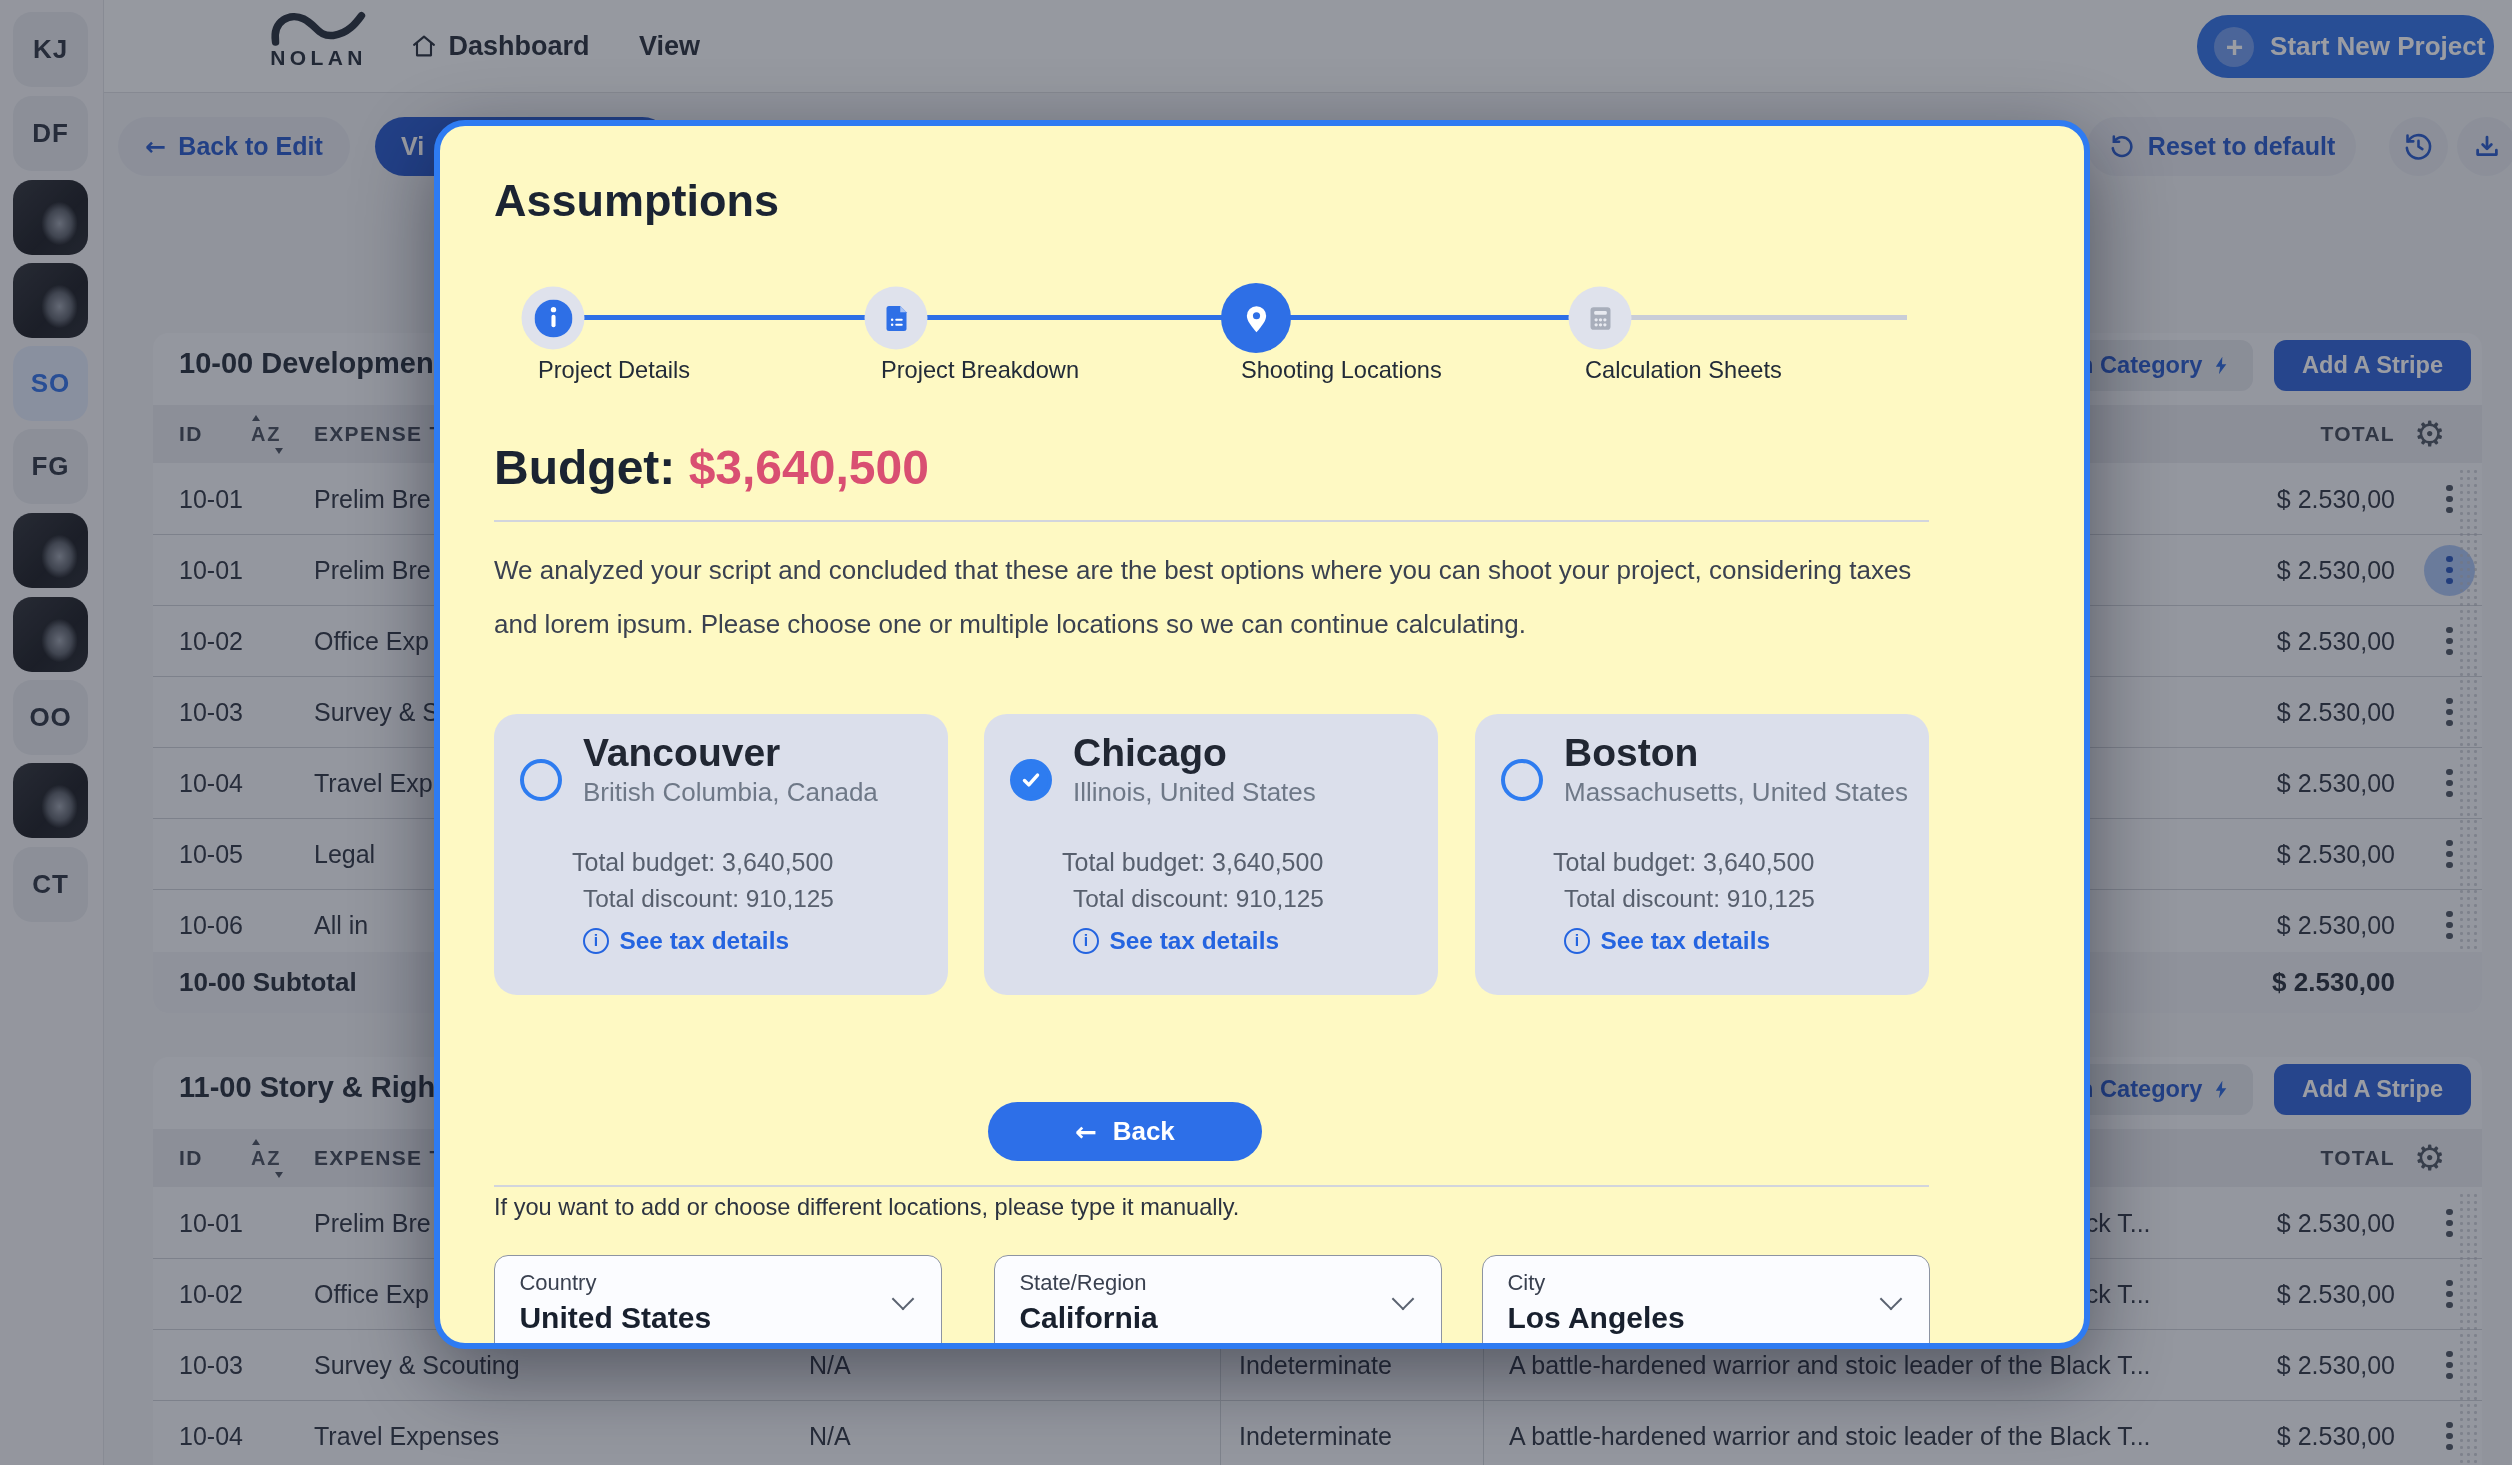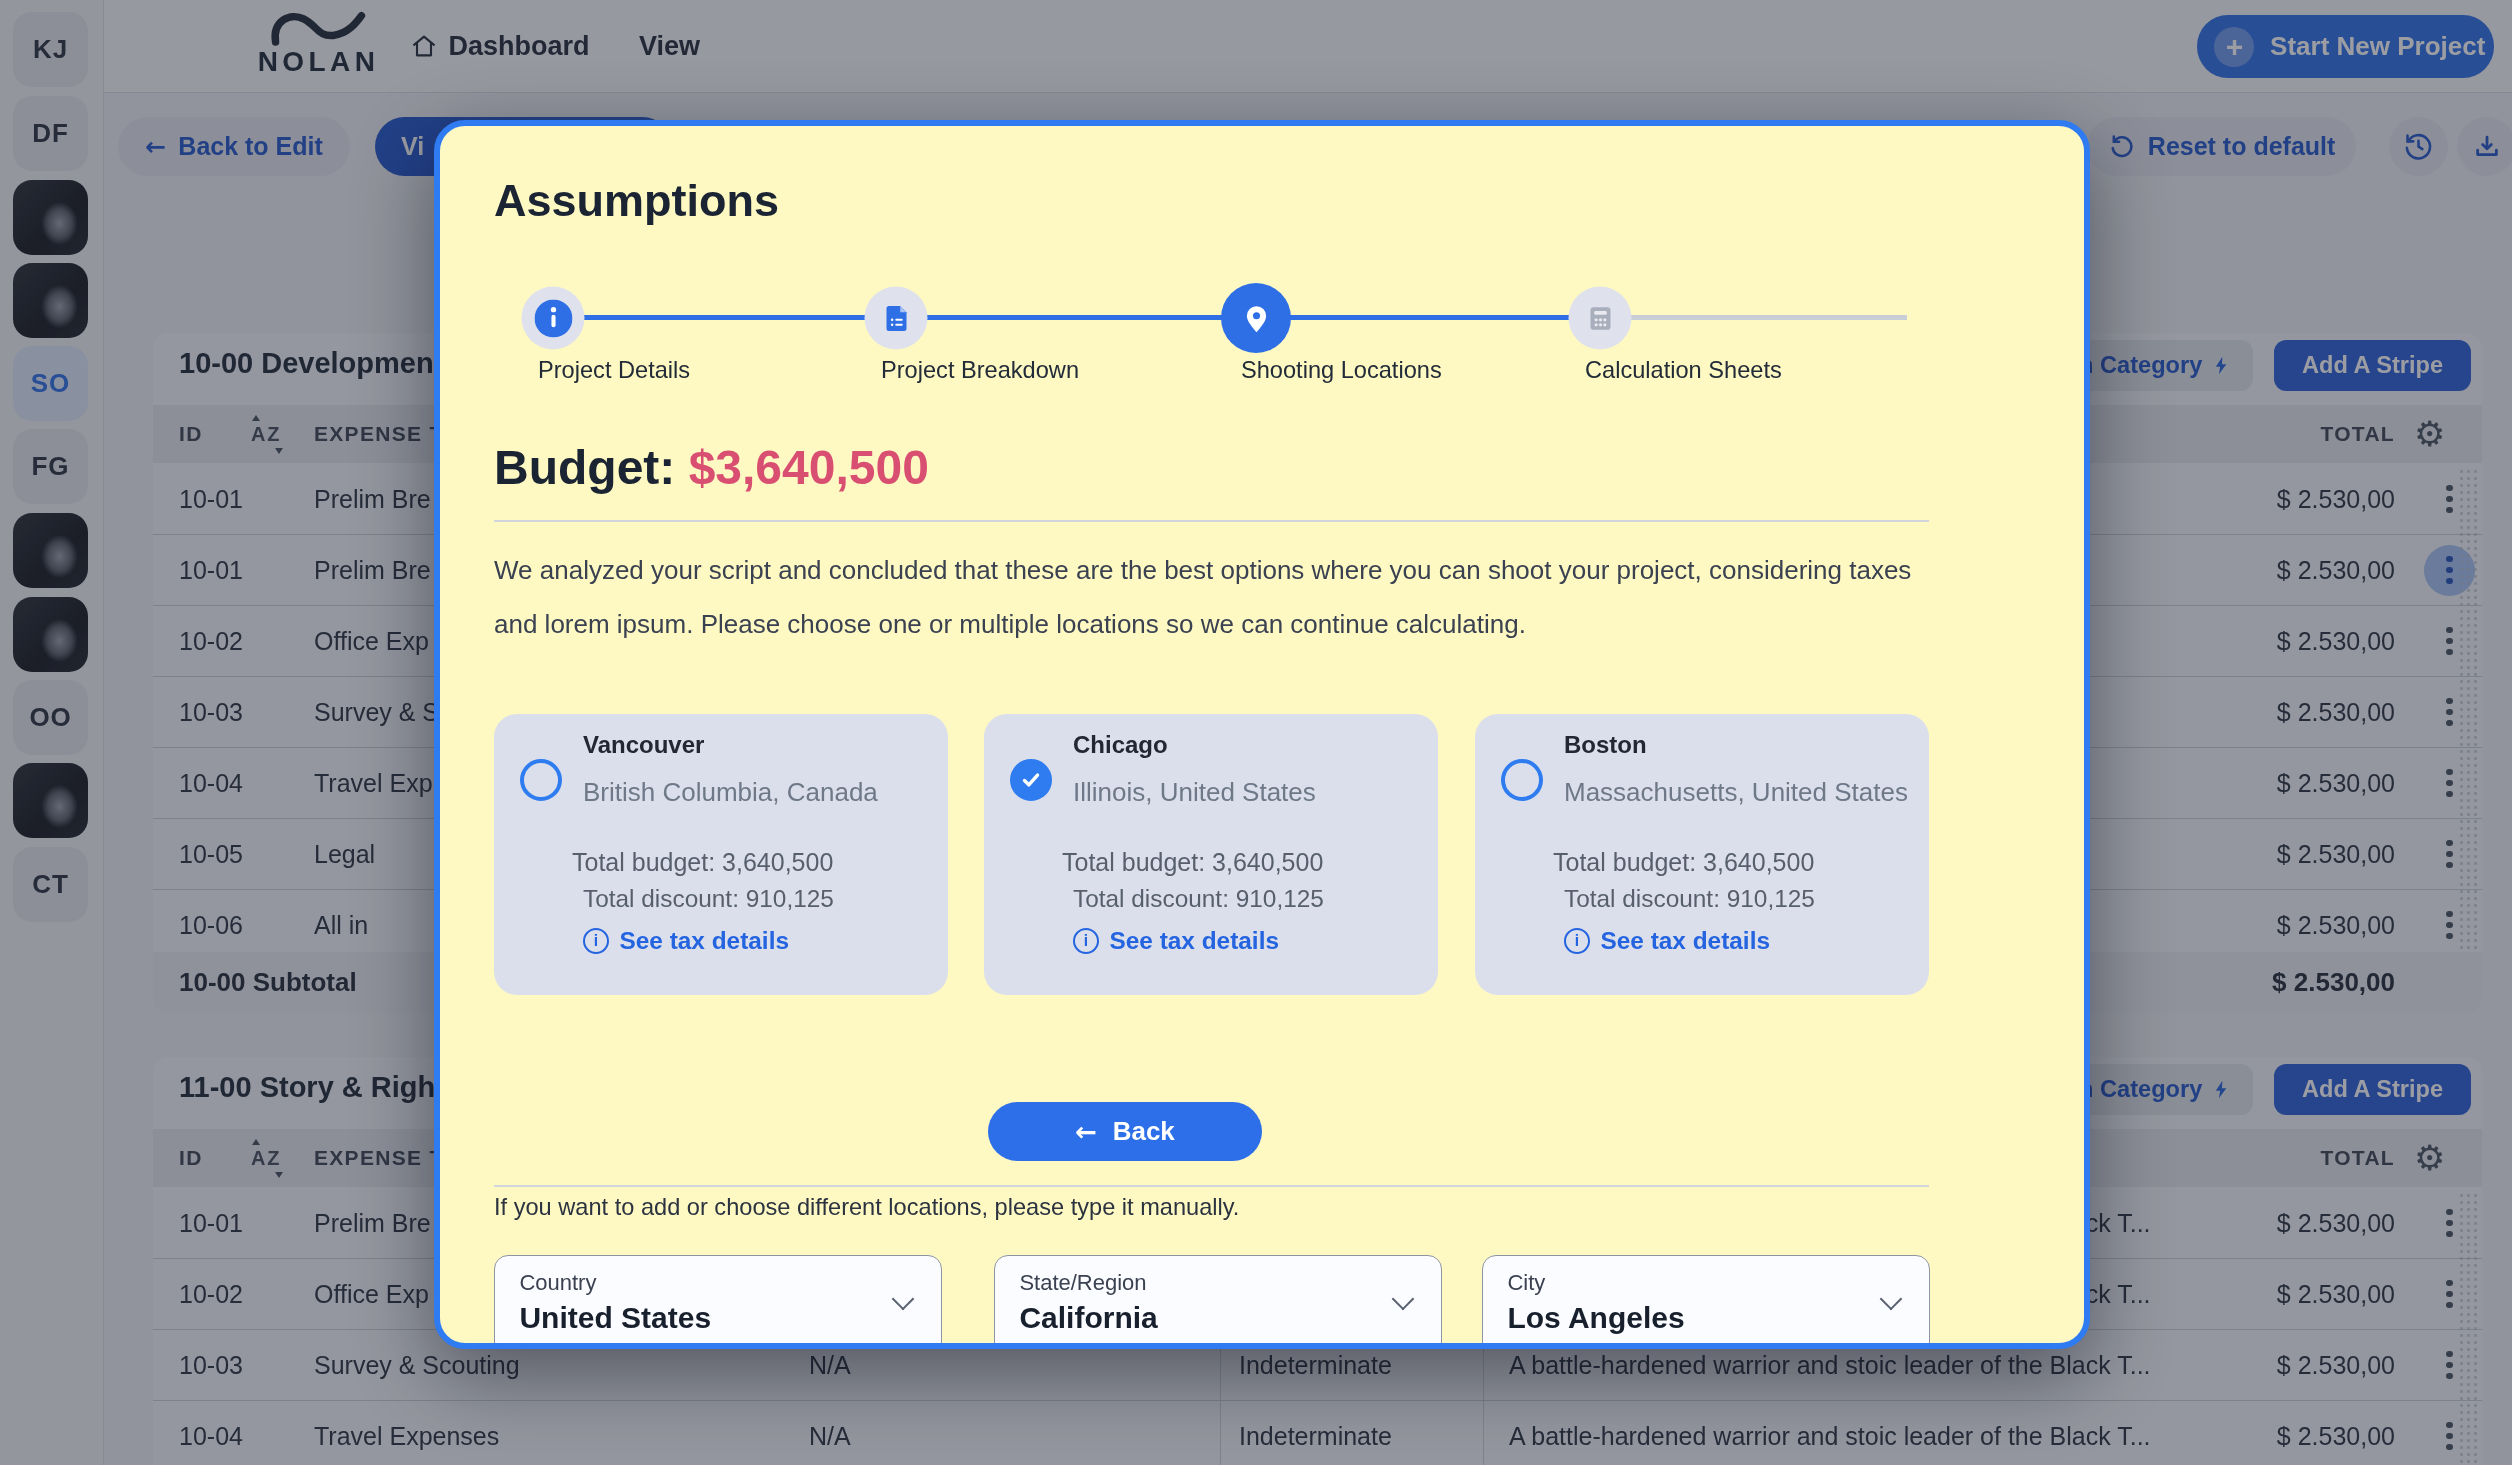--- a/index.html
+++ b/index.html
@@ -3,21 +3,21 @@
 <meta charset="utf-8">
 <style>
   html,body{margin:0;padding:0;background:#1a1e28;}
   .app{position:relative;width:2512px;height:1465px;background:#edeff3;overflow:hidden;
        font-family:"Liberation Sans","DejaVu Sans",sans-serif;}
 
   
   .topbar{position:absolute;left:103px;top:0;right:0;height:92px;background:#f6f7fa;
           border-bottom:1.7px solid #d9dbe1;}
   .brand{position:absolute;left:150px;top:8.7px;width:131px;text-align:center;}
-  .brand-text{font-size:28px;font-weight:700;letter-spacing:4.4px;color:#222b38;margin-top:-3.5px;}
+  .brand-text{font-size:21px;font-weight:700;letter-spacing:4.4px;color:#222b38;margin-top:-3.5px;}
   .nav-item{position:absolute;top:0;height:92px;display:flex;align-items:center;gap:10.5px;
             font-size:27px;font-weight:700;color:#232b38;}
   .btn-start{position:absolute;left:2094px;top:15px;width:297px;height:63px;border-radius:31px;
              background:#2e6fe6;color:#fff;display:flex;align-items:center;gap:15.7px;
              padding-left:17.4px;font-size:26px;font-weight:700;box-sizing:border-box;}
   .plus-badge{width:40px;height:40px;border-radius:50%;background:rgba(255,255,255,.3);
               display:flex;align-items:center;justify-content:center;font-size:30px;font-weight:700;}
 
   
   .sidebar{position:absolute;left:0;top:0;width:103px;height:100%;background:#f2f3f6;
@@ -100,21 +100,21 @@
   .m-budget .val{color:#d94f72;}
   .m-div{position:absolute;left:54px;width:1435px;height:1.7px;background:#d2d5dd;}
   .m-para{position:absolute;left:54px;top:417px;width:1435px;font-size:26px;line-height:54px;color:#3a4150;}
 
   .loc-card{position:absolute;top:588px;width:454px;height:281px;border-radius:23px;background:#dbdfeb;}
   .radio{position:absolute;left:26px;top:45px;width:42px;height:42px;border-radius:50%;
          border:4.4px solid #2e7cf0;box-sizing:border-box;display:flex;align-items:center;justify-content:center;}
   .radio svg{display:none;}
   .selected .radio{background:#2e7cf0;}
   .selected .radio svg{display:block;}
-  .loc-city{position:absolute;left:89px;top:17.4px;font-size:24px;font-weight:700;color:#212733;}
+  .loc-city{position:absolute;left:89px;top:17.4px;font-size:39px;font-weight:700;color:#212733;}
   .loc-region{position:absolute;left:89px;top:63px;font-size:26px;color:#6e7887;white-space:nowrap;}
   .loc-budget{position:absolute;left:78px;top:134px;font-size:25px;color:#575f6d;}
   .loc-discount{position:absolute;left:89px;top:171px;font-size:24.4px;color:#575f6d;}
   .loc-tax{position:absolute;left:89px;top:213px;display:flex;gap:10.5px;align-items:center;
            font-size:24.4px;font-weight:700;color:#2464e0;}
   .tax-i{width:26px;height:26px;border:2.2px solid #2464e0;border-radius:50%;box-sizing:border-box;
          display:flex;align-items:center;justify-content:center;position:relative;}
   .tax-i::after{content:"i";font-size:15.7px;font-weight:700;color:#2464e0;}
 
   .m-btn{position:absolute;top:976px;width:274px;height:59px;border-radius:30px;background:#2d6fe8;

